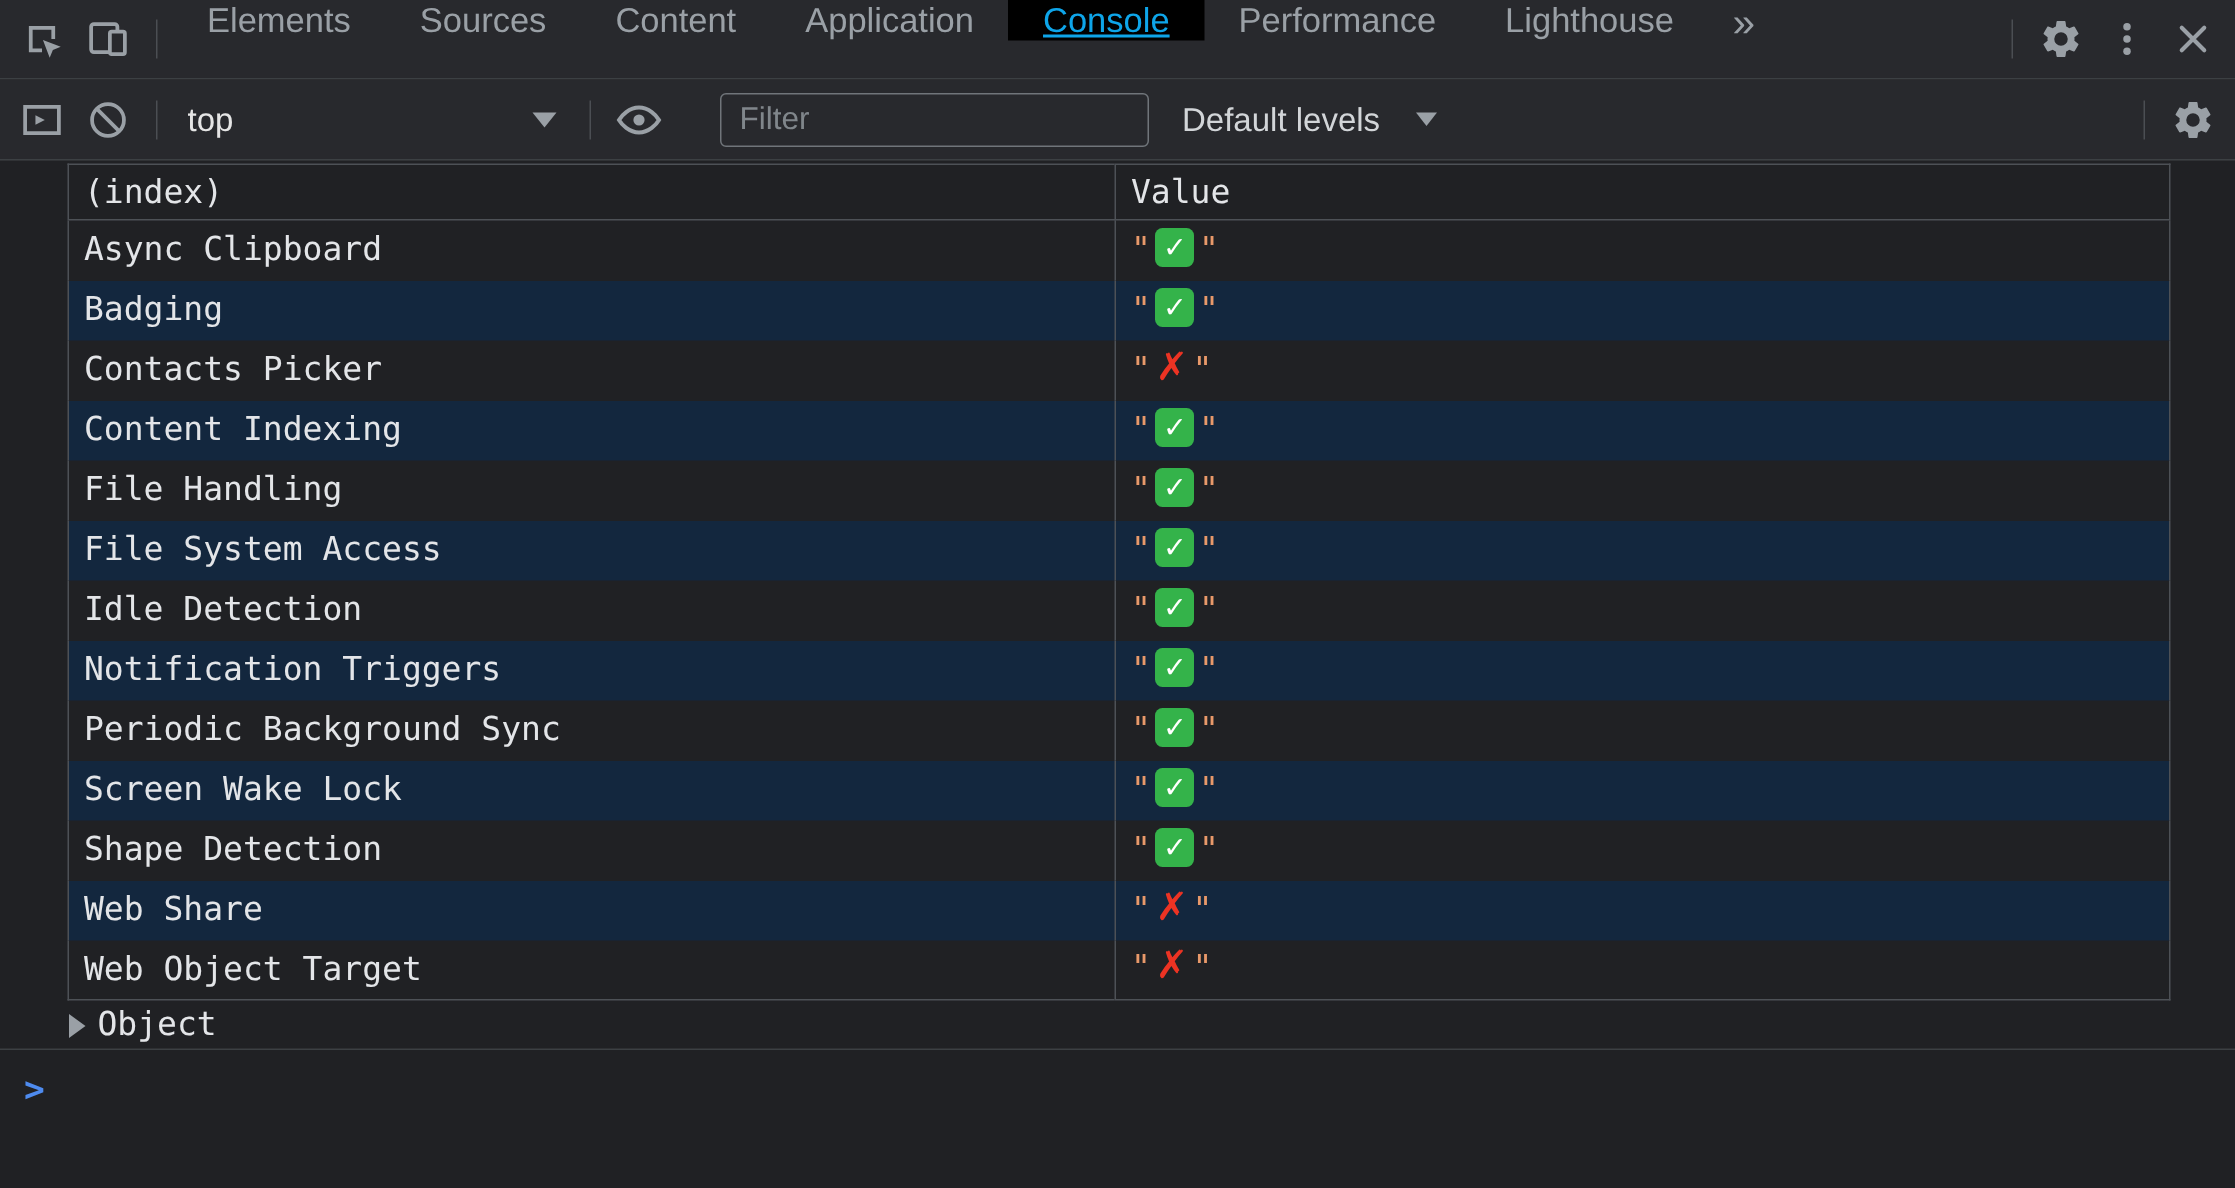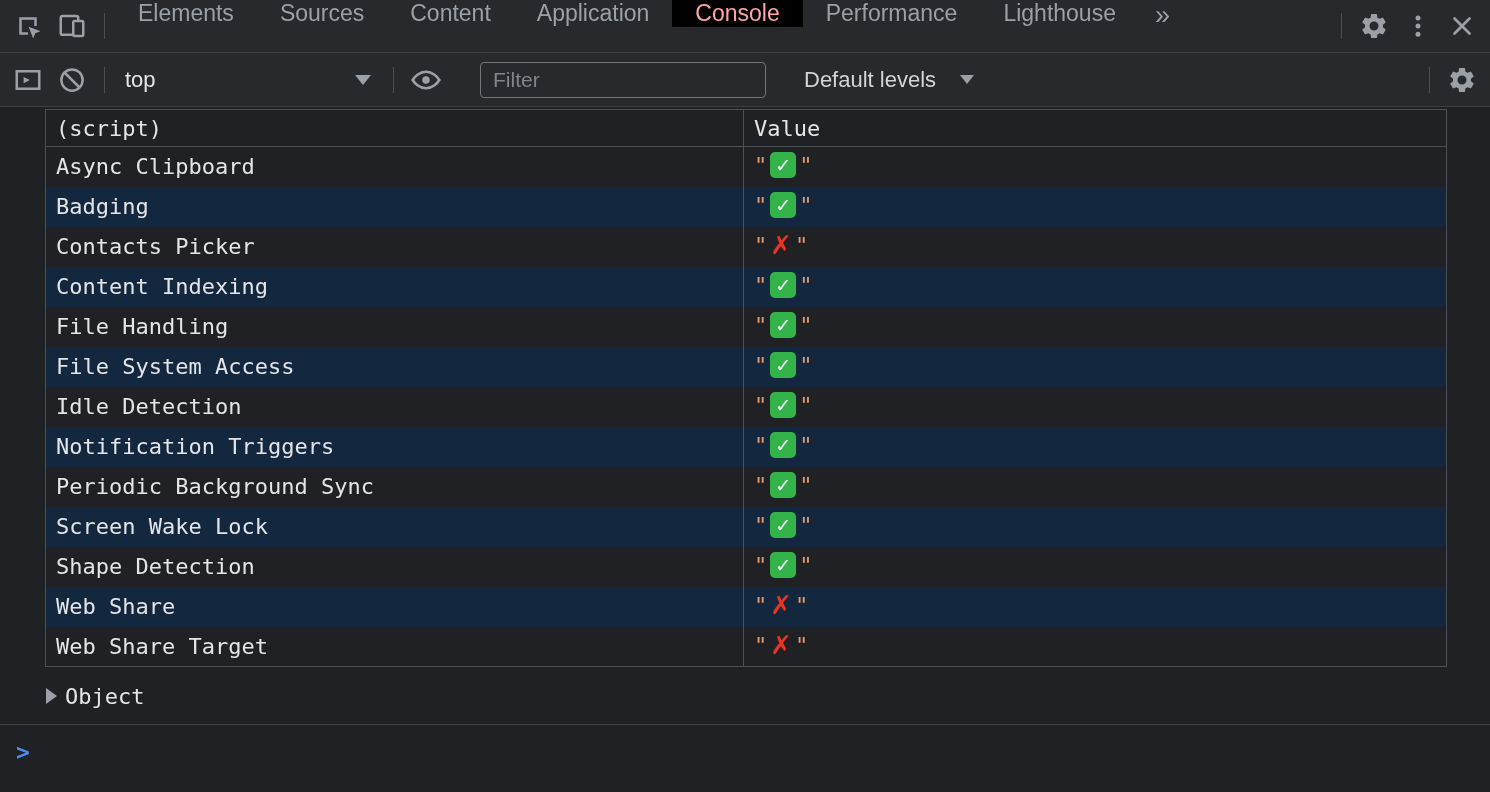--- a/index.html
+++ b/index.html
@@ -24,21 +24,21 @@
     display:flex; align-items:center; justify-content:center;
     cursor:pointer; flex:none;
   }
   .vsep { width:1px; height:26px; background:#4b4e53; align-self:center; margin:0 10px; flex:none; }
   .tabs { display:flex; align-items:flex-start; }
   .tab {
     display:flex; align-items:center;
     padding:0 23px; font-size:23px; color:#9aa0a6;
     cursor:pointer; white-space:nowrap;
   }
-  .tab.selected { background:#000000; color:#fca5a5; }
+  .tab.selected { background:#000000; color:#0ea5e9;text-decoration:underline; }
   .tab.more { font-size:27px; padding:0 16px; }
   .spacer { flex:1; }
 
   
   .toolbar2 {
     height:54px; background:#28292d;
     border-bottom:1px solid #3c4043;
     display:flex; align-items:center;
     padding-left:6px;
   }
@@ -58,21 +58,21 @@
   }
   .filter {
     margin-left:32px; width:286px; height:36px;
     background:transparent; border:1px solid #70757a; border-radius:4px;
     color:#e8eaed; font-size:21px; padding:0 12px; outline:none;
     font-family:"Liberation Sans","DejaVu Sans",sans-serif;
   }
   .filter::placeholder { color:#80868b; }
   .levels {
     display:flex; align-items:center; gap:24px;
-    margin-left:30px; padding:0 8px;
+    margin-left:14px; padding:0 8px;
     font-size:22px; color:#d2d5d8; cursor:pointer; white-space:nowrap;
   }
 
   
   .console {
     font-family:"DejaVu Sans Mono","Liberation Mono",monospace;
     font-size:22px; color:#e3e5e8;
   }
   .srcline { display:flex; justify-content:flex-end; padding:10px 54px 5px 0; }
   .srclink { color:#a3a8ad; text-decoration:underline; font-size:21px; cursor:pointer; }
@@ -102,21 +102,21 @@
     font-family:"DejaVu Sans",sans-serif;
     position:relative; top:-2px;
   }
   .vicon.cross {
     color:#ec3323; font-size:26px; font-weight:bold; line-height:26px;
     font-family:"DejaVu Sans",sans-serif;
     position:relative; top:-2px;
   }
 
   .objrow {
-    display:flex; align-items:center; height:57px;
+    display:flex; align-items:center; height:32px;
     padding-left:46px; margin-top:1px;
     border-bottom:1px solid #3c4043;
     color:#e3e5e8; cursor:pointer;
   }
   .tri {
     width:0; height:0;
     border-top:8px solid transparent; border-bottom:8px solid transparent;
     border-left:11px solid #9aa0a6;
     margin-right:8px; flex:none;
   }
@@ -210,21 +210,21 @@
         <path d="M19.14 12.94c.04-.3.06-.61.06-.94 0-.32-.02-.64-.07-.94l2.03-1.58a.49.49 0 0 0 .12-.61l-1.92-3.32a.488.488 0 0 0-.59-.22l-2.39.96c-.5-.38-1.03-.7-1.62-.94l-.36-2.54a.484.484 0 0 0-.48-.41h-3.84c-.24 0-.43.17-.47.41l-.36 2.54c-.59.24-1.13.57-1.62.94l-2.39-.96c-.22-.08-.47 0-.59.22L2.74 8.87c-.12.21-.08.47.12.61l2.03 1.58c-.05.3-.09.63-.09.94s.02.64.07.94l-2.03 1.58a.49.49 0 0 0-.12.61l1.92 3.32c.12.22.37.29.59.22l2.39-.96c.5.38 1.03.7 1.62.94l.36 2.54c.05.24.24.41.48.41h3.84c.24 0 .44-.17.47-.41l.36-2.54c.59-.24 1.13-.56 1.62-.94l2.39.96c.22.08.47 0 .59-.22l1.92-3.32c.12-.22.07-.47-.12-.61l-2.01-1.58zM12 15.6A3.6 3.6 0 1 1 12 8.4a3.6 3.6 0 0 1 0 7.2z"></path>
       </svg>
     </div>
   </div>
 
   <div class="console">
     <div>
       <table class="ctable">
         <thead>
           <tr>
-            <th>(script)</th>
+            <th>(index)</th>
             <th>Value</th>
           </tr>
         </thead>
         <tbody id="table-body">
   <tr>
     <td class="c-index">Async Clipboard</td>
     <td class="c-value"><span class="q">"</span><span class="vicon check">✓</span><span class="q">"</span></td>
   </tr>
 
   <tr>
@@ -276,21 +276,21 @@
     <td class="c-index">Shape Detection</td>
     <td class="c-value"><span class="q">"</span><span class="vicon check">✓</span><span class="q">"</span></td>
   </tr>
 
   <tr>
     <td class="c-index">Web Share</td>
     <td class="c-value"><span class="q">"</span><span class="vicon cross">✗</span><span class="q">"</span></td>
   </tr>
 
   <tr>
-    <td class="c-index">Web Share Target</td>
+    <td class="c-index">Web Object Target</td>
     <td class="c-value"><span class="q">"</span><span class="vicon cross">✗</span><span class="q">"</span></td>
   </tr>
 </tbody>
       </table>
       <div class="objrow">
         <span class="tri"></span>
         <span>Object</span>
       </div>
     </div>
     <div class="prompt">

